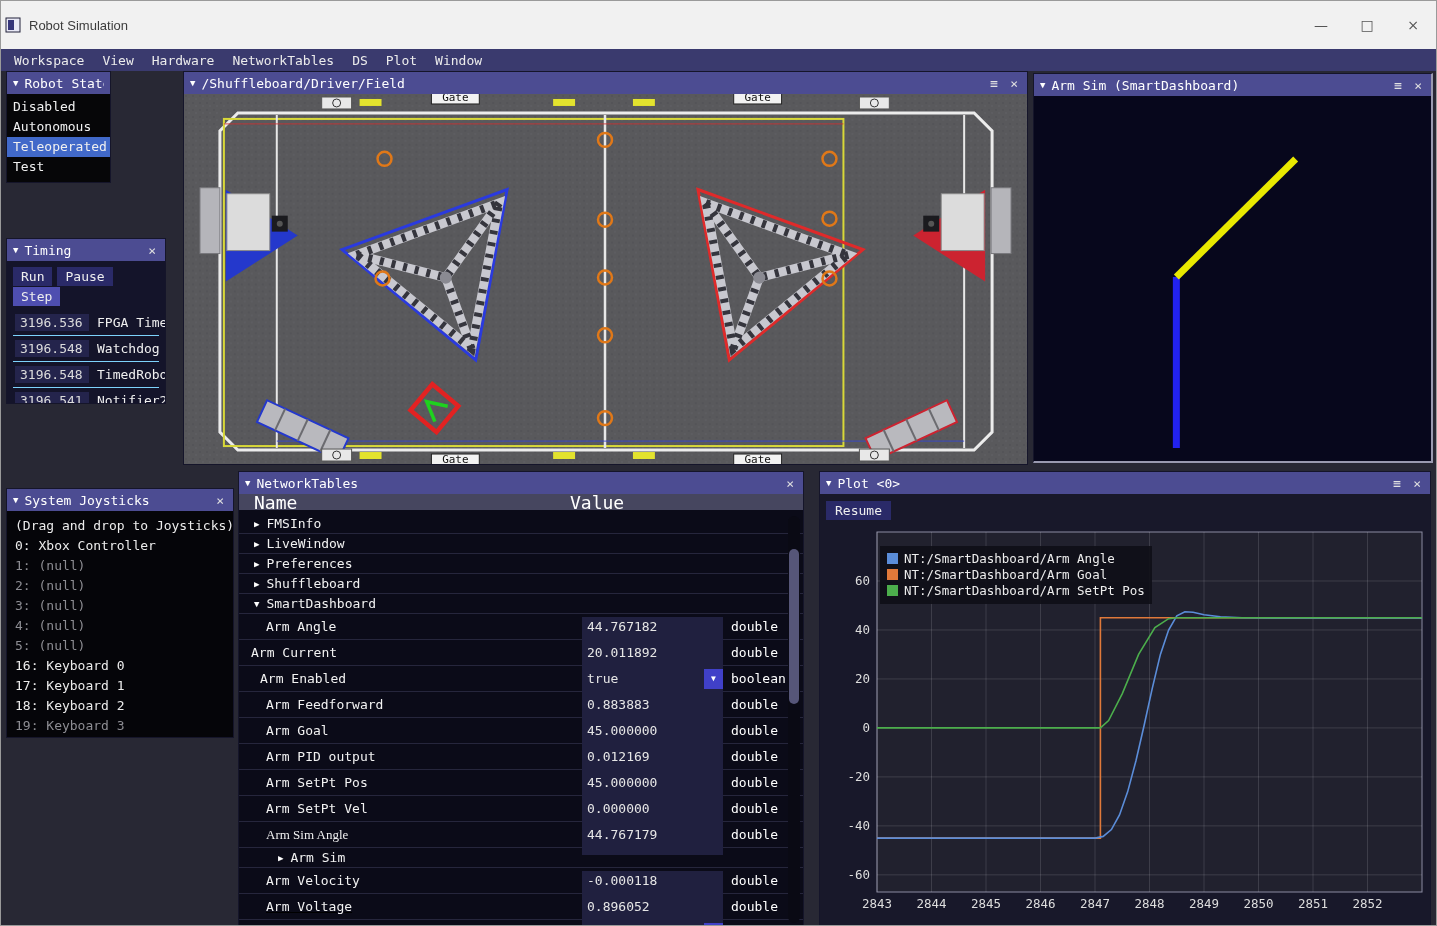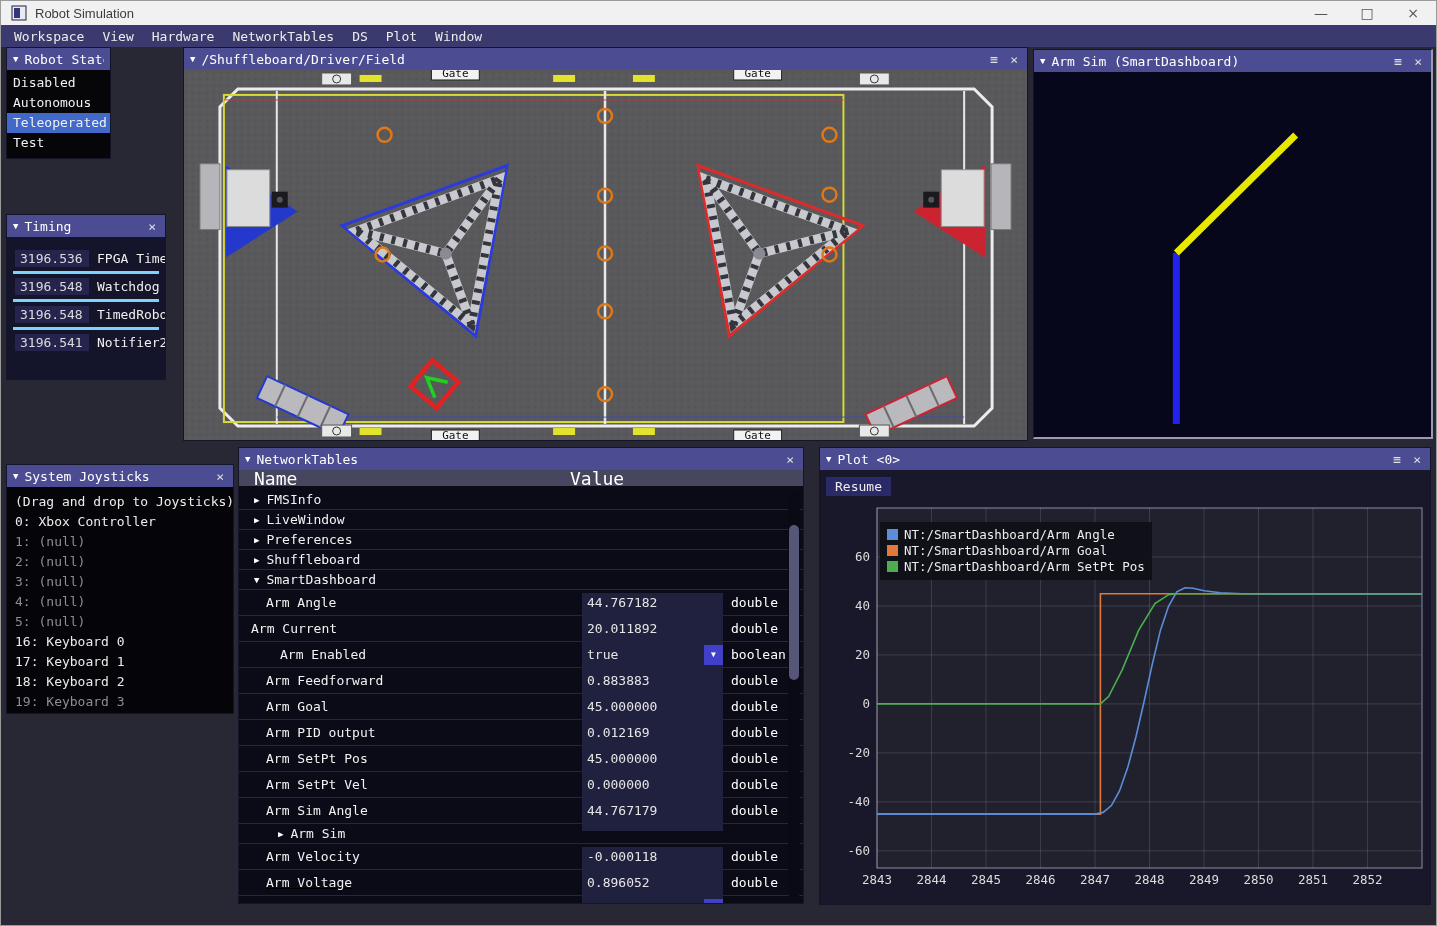--- a/index.html
+++ b/index.html
@@ -1,39 +1,39 @@
 <!DOCTYPE html>
 <html><head>
 <meta charset="utf-8">
 <style>
   *{box-sizing:border-box;margin:0;padding:0}
   html,body{width:1437px;height:926px;overflow:hidden}
   body{font-family:"DejaVu Sans Mono",monospace;background:#282834;border:1px solid #9a9a9a}
-  .titlebar{height:24px;background:#f1f1f1;display:flex;align-items:center;padding-left:10px;font-family:"Liberation Sans",sans-serif}
+  .titlebar{height:48px;background:#f1f1f1;display:flex;align-items:center;padding-left:4px;font-family:"Liberation Sans",sans-serif}
   .app-icon{width:16px;height:16px;margin-right:8px;flex:none}
   .titlebar-title{font-size:13px;color:#3c3c3c;flex:1}
   .win-ctrl{width:46px;height:36px;display:flex;align-items:center;justify-content:center;color:#555;font-size:14px;font-family:"DejaVu Sans",sans-serif}
   .menubar{height:22px;background:#3a3a6e;display:flex;align-items:center;padding-left:4px}
   .menu-item{color:#ececec;font-size:13px;padding:1px 9px;white-space:nowrap}
   .desktop{position:relative;width:100%;height:868px;background:#282834;overflow:hidden}
   .window{position:absolute;background:#10101f;border:1px solid #15152a;display:flex;flex-direction:column;overflow:hidden}
   .win-title{height:22px;background:#4c4c92;color:#fff;font-size:13px;display:flex;align-items:center;padding:0 6px;gap:6px;flex:none;white-space:nowrap;overflow:hidden}
   .win-arrow{font-size:9px;flex:none}
   .win-label{flex:1;overflow:hidden}
   .win-btn{flex:none;padding:0 3px;color:#e2e2e2;font-size:13px}
   .win-body{flex:1;position:relative;overflow:hidden}
   
   .rs-body{background:#060608;padding-top:3px}
   .rs-item{height:20px;line-height:20px;font-size:13px;color:#f0f0f0;padding:0 6px;white-space:nowrap}
   .rs-item.selected{background:#4169c9}
   
   .timing-body{background:#14142a;padding:5px 6px}
   .btn{display:inline-block;background:#2a2a68;color:#eee;font-size:13px;padding:2px 8px;border:none;font-family:inherit;margin-right:5px}
   .btn.alt{background:#4e4eb0}
-  .timing-row{display:flex;align-items:center;gap:8px;padding:4px 2px;border-top:3px solid #7dd3fc}
+  .timing-row{display:flex;align-items:center;gap:8px;padding:4px 2px;border-top:1px solid #7dd3fc}
   .timing-row:first-child{border-top:none;margin-top:4px}
   .value-box{background:#24244c;color:#dcdcdc;font-size:13px;padding:1px 5px;min-width:74px}
   .timing-label{color:#f0f0f0;font-size:13px;white-space:nowrap}
   
   .joy-body{background:#050509;padding:5px 0}
   .joy-item{height:20px;line-height:20px;font-size:13px;color:#ececec;padding:0 8px;white-space:nowrap}
   .joy-item.muted{color:#8d8d93}
   
   .nt-body{background:#0b0b18}
   .nt-colheader{display:flex;height:16px;background:#46465f;color:#fff;font-size:18px;align-items:center}
@@ -268,20 +268,21 @@
     </div>
   </div>
 
   <div class="window" style="left:5px;top:167px;width:160px;height:166px;">
     <div class="win-title">
       <span class="win-arrow">▼</span>
       <span class="win-label">Timing</span>
       <span class="win-btn">×</span>
     </div>
     <div class="win-body timing-body">
+      <div><button class="btn">Run</button><button class="btn">Pause</button><button class="btn alt">Step</button></div>
       <div>
           <div class="timing-row">
             <div class="value-box">3196.536</div>
             <div class="timing-label">FPGA Time</div>
           </div>
           <div class="timing-row">
             <div class="value-box">3196.548</div>
             <div class="timing-label">Watchdog</div>
           </div>
           <div class="timing-row">
@@ -367,21 +368,21 @@
             <span class="nt-type">double</span>
           </div>
           <div class="nt-row value">
             <div class="nt-namewrap" style="padding-left: 12px;">
               <span class="nt-name">Arm Current</span>
             </div>
             <div class="nt-value-box">20.011892</div>
             <span class="nt-type">double</span>
           </div>
           <div class="nt-row bool">
-            <div class="nt-namewrap" style="padding-left: 41px;">
+            <div class="nt-namewrap" style="padding-left: 21px;">
               <span class="nt-name">Arm Enabled</span>
             </div>
             <div class="nt-value-box bool">
               <span class="combo-text">true</span>
               <span class="combo-btn">▼</span>
             </div>
             <span class="nt-type">boolean</span>
           </div>
           <div class="nt-row value">
             <div class="nt-namewrap" style="padding-left: 27px; text-align: right;">
@@ -412,21 +413,21 @@
             <span class="nt-type">double</span>
           </div>
           <div class="nt-row value">
             <div class="nt-namewrap" style="padding-left: 27px;">
               <span class="nt-name">Arm SetPt Vel</span>
             </div>
             <div class="nt-value-box">0.000000</div>
             <span class="nt-type">double</span>
           </div>
           <div class="nt-row value">
-            <div class="nt-namewrap" style="padding-left: 27px;">
+            <div class="nt-namewrap" style="padding-left: 27px; font-family: Liberation Serif, serif;">
               <span class="nt-name">Arm Sim Angle</span>
             </div>
             <div class="nt-value-box">44.767179</div>
             <span class="nt-type">double</span>
           </div>
           <div class="nt-row tree">
             <div class="nt-namewrap" style="padding-left: 39px;">
               <span class="nt-arrow">▶</span>
               <span class="nt-name">Arm Sim</span>
             </div>

